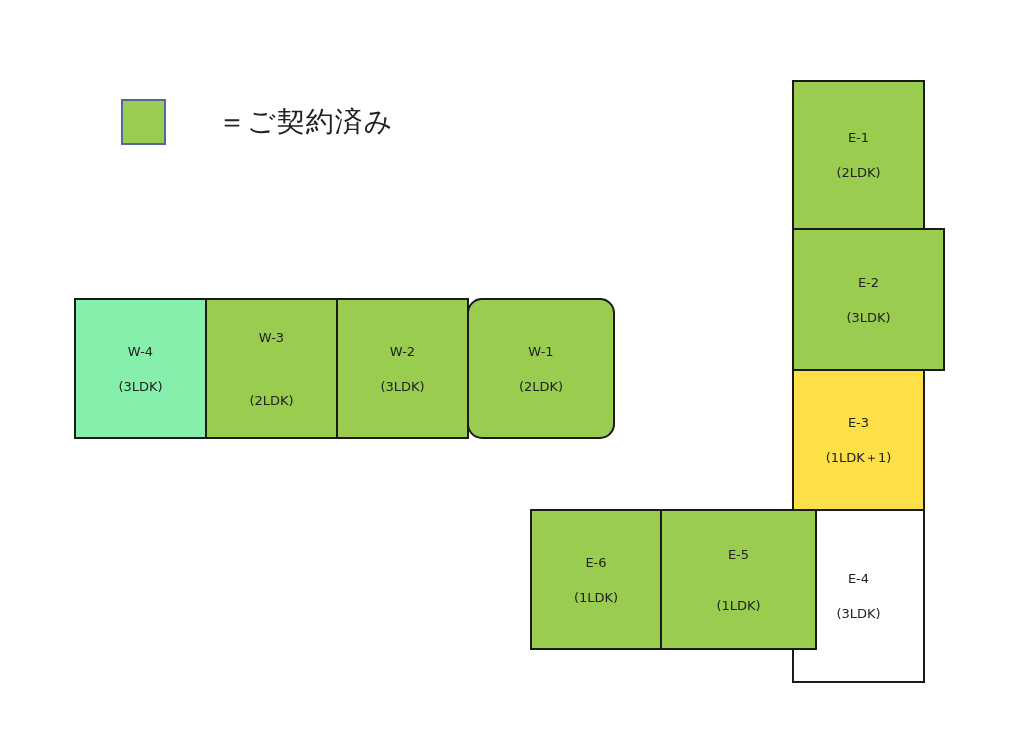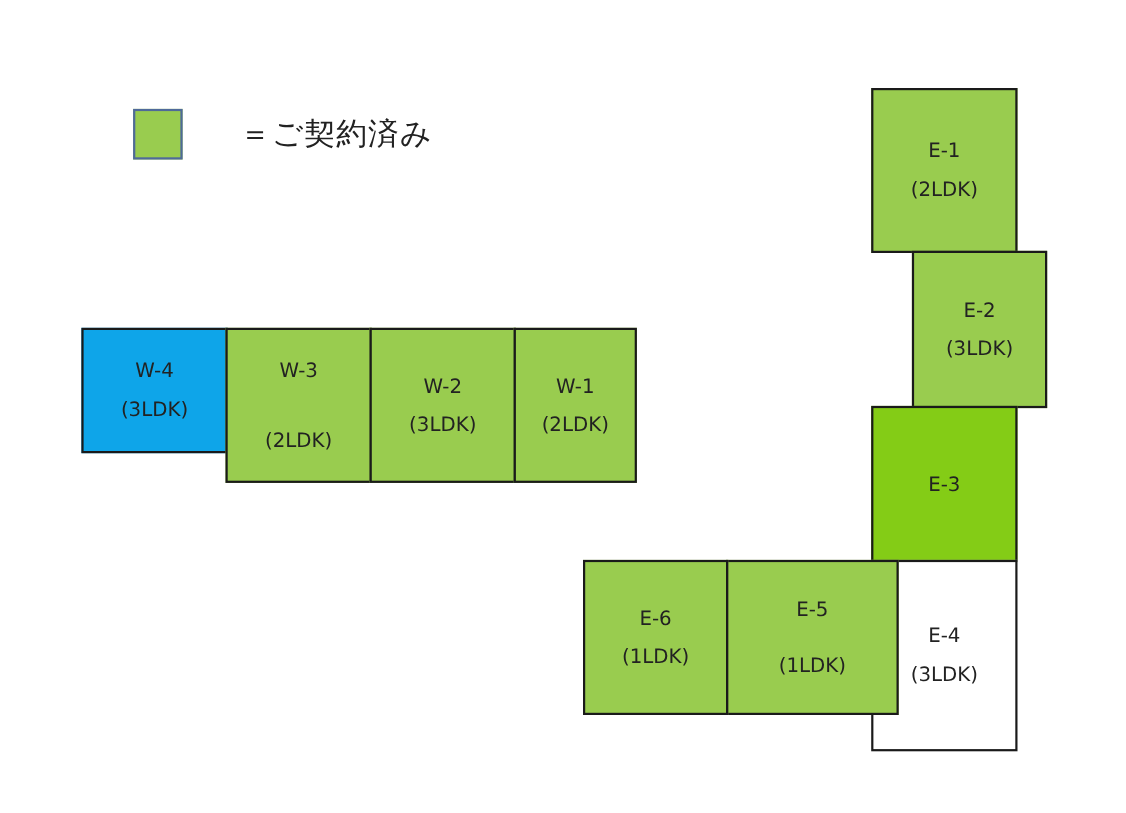--- a/index.html
+++ b/index.html
@@ -3,56 +3,57 @@
 <meta charset="utf-8">
 <style>
   html, body { margin:0; padding:0; background:#ffffff; }
   body { width:1024px; height:739px; position:relative; overflow:hidden;
          font-family: "DejaVu Sans", "Liberation Sans", sans-serif; }
   .legend-swatch { position:absolute; left:121px; top:99px; width:45px; height:46px;
          border:2px solid #4f6a9a; box-sizing:border-box; }
   .legend-label { position:absolute; left:218px; top:103px; font-size:28px; color:#222; letter-spacing:1px; white-space:nowrap; }
   .unit { position:absolute; box-sizing:border-box; border:2px solid #15803d;
           display:flex; flex-direction:column; align-items:center; justify-content:center;
-          color:#222; font-size:18px; line-height:35px; text-align:center; }
+          color:#222; font-size:13px; line-height:35px; text-align:center; }
   .unit span { display:block; }
 </style>
 </head>
 <body>
 
 <div class="legend-swatch" style="background: rgb(153, 204, 79);"></div>
 <div class="legend-label">＝ご契約済み</div>
 
-<div class="unit" style="left: 74px; top: 298px; width: 133px; height: 114px; background: #0ea5e9; border-color: rgb(26, 26, 26);">
+<div class="unit" style="left: 74px; top: 298px; width: 133px; height: 141px; background: #86efac; border-color: rgb(26, 26, 26);">
   <span>W-4</span>
   <span>(3LDK)</span>
 </div>
 <div class="unit" style="left: 205px; top: 298px; width: 133px; height: 141px; background: rgb(153, 204, 79); border-color: rgb(26, 26, 26); gap: 28px;">
   <span>W-3</span>
   <span>(2LDK)</span>
 </div>
 <div class="unit" style="left: 336px; top: 298px; width: 133px; height: 141px; background: rgb(153, 204, 79); border-color: rgb(26, 26, 26);">
   <span>W-2</span>
   <span>(3LDK)</span>
 </div>
-<div class="unit" style="left: 467px; top: 298px; width: 112px; height: 141px; background: rgb(153, 204, 79); border-color: rgb(26, 26, 26);">
+<div class="unit" style="left: 467px; top: 298px; width: 148px; height: 141px; background: rgb(153, 204, 79); border-color: rgb(26, 26, 26); border-radius: 15px;">
   <span>W-1</span>
   <span>(2LDK)</span>
 </div>
 
 <div class="unit" style="left: 792px; top: 80px; width: 133px; height: 150px; background: rgb(153, 204, 79); border-color: rgb(26, 26, 26);">
   <span>E-1</span>
   <span>(2LDK)</span>
 </div>
-<div class="unit" style="left: 792px; top: 228px; width: 123px; height: 143px; background: rgb(153, 204, 79); border-color: rgb(26, 26, 26); margin-left: 37px;">
+<div class="unit" style="left: 792px; top: 228px; width: 153px; height: 143px; background: rgb(153, 204, 79); border-color: rgb(26, 26, 26);">
   <span>E-2</span>
   <span>(3LDK)</span>
 </div>
-<div class="unit" style="left: 792px; top: 369px; width: 133px; height: 142px; background: #84cc16; border-color: rgb(26, 26, 26);">
+<div class="unit" style="left: 792px; top: 369px; width: 133px; height: 142px; background: #fde047; border-color: rgb(26, 26, 26);">
   <span>E-3</span>
+  <span>(1LDK＋1)</span>
 </div>
 <div class="unit" style="left: 792px; top: 509px; width: 133px; height: 174px; background: rgb(255, 255, 255); border-color: rgb(26, 26, 26);">
   <span>E-4</span>
   <span>(3LDK)</span>
 </div>
 <div class="unit" style="left: 660px; top: 509px; width: 157px; height: 141px; background: rgb(153, 204, 79); border-color: rgb(26, 26, 26); gap: 16px;">
   <span>E-5</span>
   <span>(1LDK)</span>
 </div>
 <div class="unit" style="left: 530px; top: 509px; width: 132px; height: 141px; background: rgb(153, 204, 79); border-color: rgb(26, 26, 26);">

